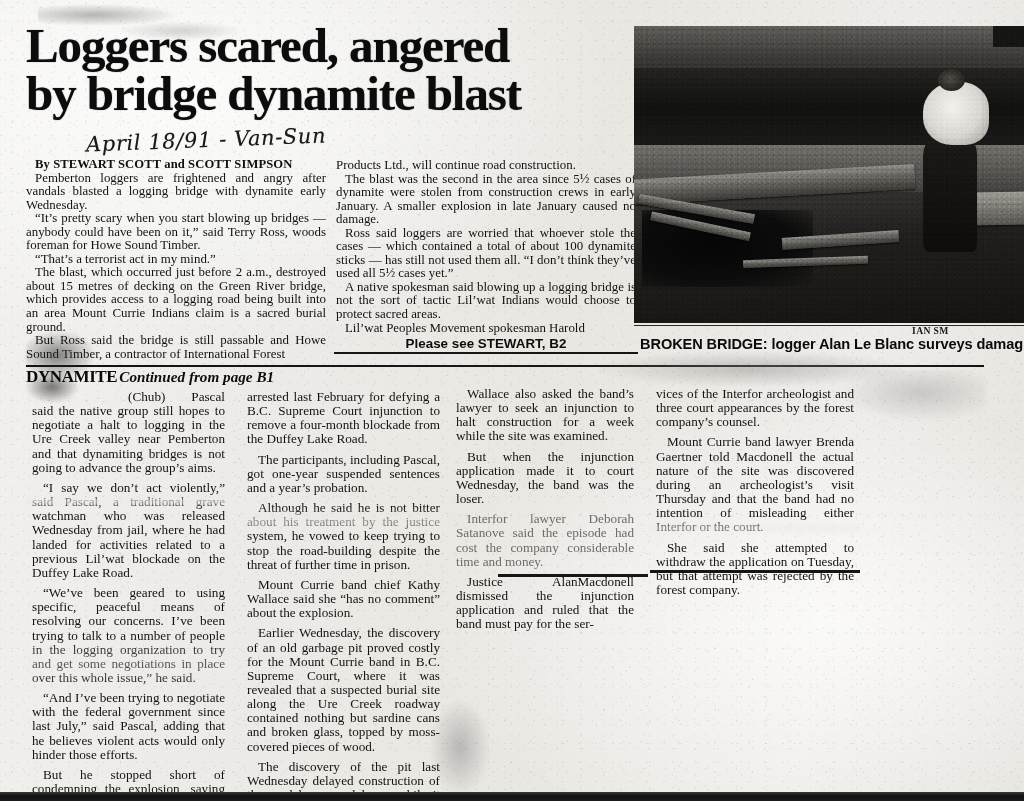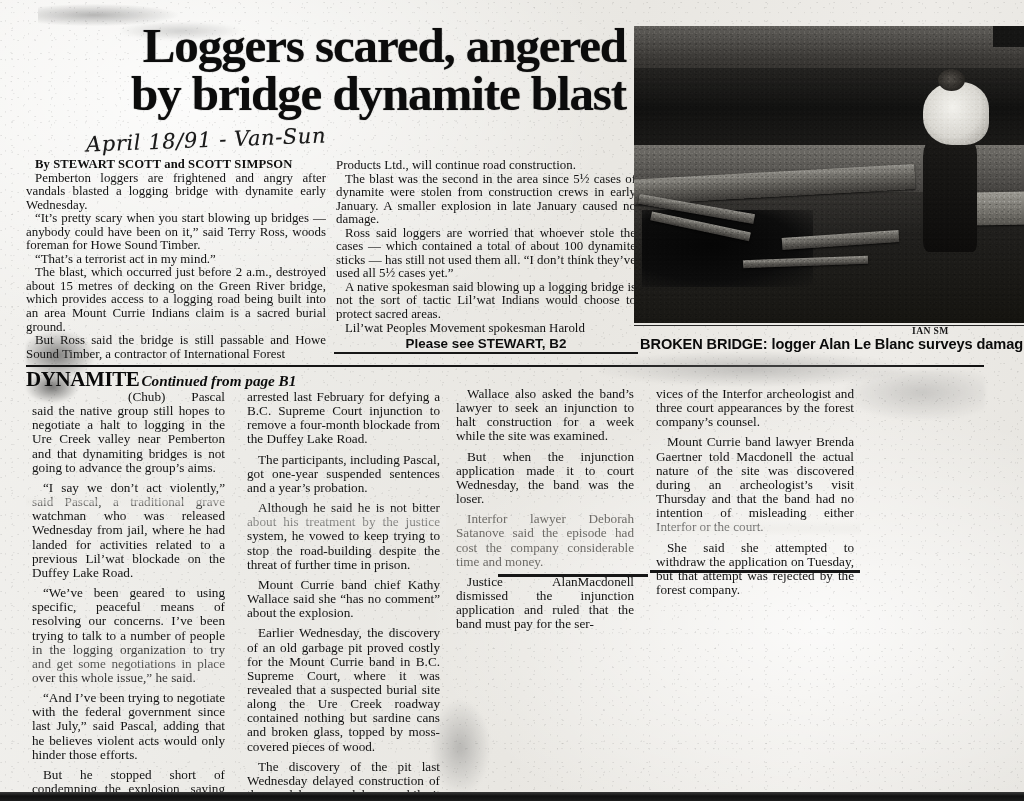--- a/index.html
+++ b/index.html
@@ -84,21 +84,20 @@
   .headline {
     position: absolute;
     left: 26px; top: 22px; width: 600px;
     font-family: "Liberation Serif", serif;
     font-weight: bold;
     font-size: 49px;
     line-height: .98;
     letter-spacing: -1.1px;
     color: #0c0c0c;
     text-shadow: 0 0 1.1px rgba(0,0,0,.55);
-    text-align: right;
   }
   .headline .l2 { display: block; }
 
   
   .handwriting {
     position: absolute;
     left: 86px; top: 128px;
     font-family: "DejaVu Serif", serif;
     font-style: italic;
     font-size: 21px;
@@ -246,21 +245,21 @@
 
   
   .cont-head {
     position: absolute; left: 26px; top: 367px;
     display: flex; align-items: baseline; gap: 2px;
     white-space: nowrap;
   }
   .cont-head .kicker {
     font-family: "Liberation Serif", serif;
     font-weight: bold;
-    font-size: 21px;
+    font-size: 17px;
     letter-spacing: -.4px;
     color: #0a0a0a;
   }
   .cont-head .contfrom {
     font-family: "Liberation Serif", serif;
     font-weight: bold;
     font-style: italic;
     font-size: 15.2px;
     color: #0d0d0d;
   }

